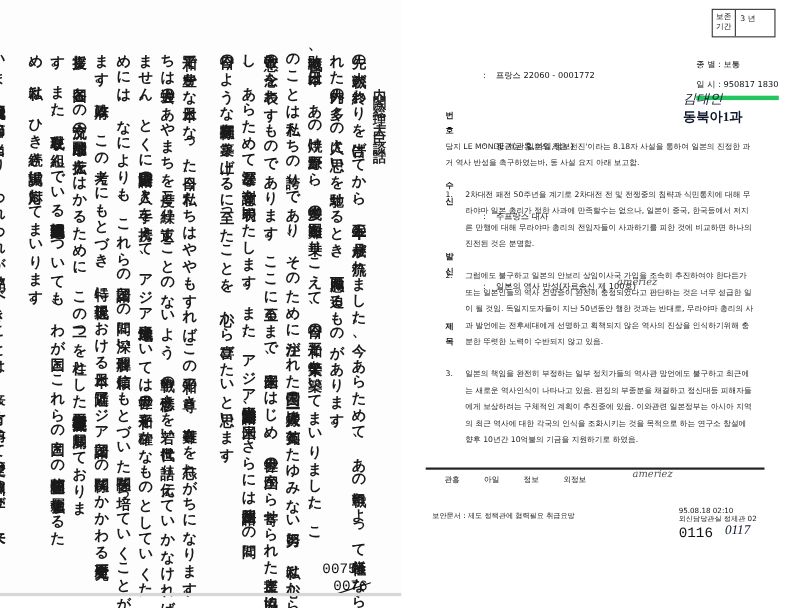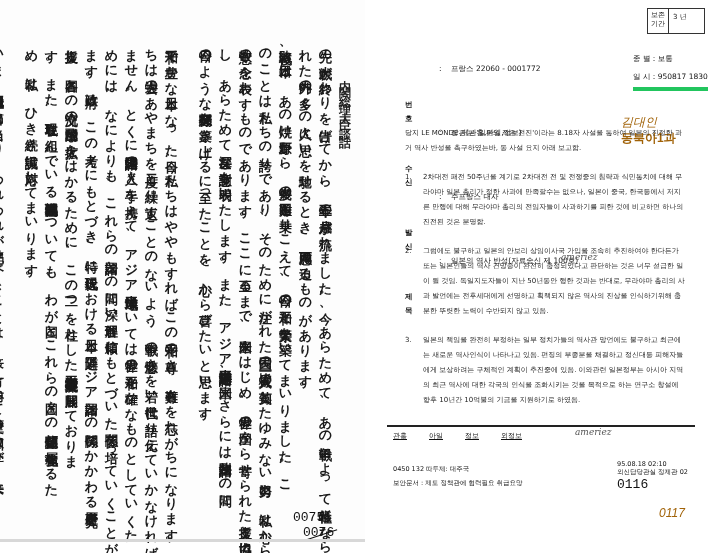--- a/index.html
+++ b/index.html
@@ -21,34 +21,34 @@
   .page-num-left .struck::after { content:""; position:absolute; left:-2px; right:-4px; top:10px; height:1px; background:#111; transform:rotate(-18deg); }
 
   
   .right-page { position:absolute; left:365px; top:0; width:355px; height:549px; background:#fff; font-family:"DejaVu Sans", sans-serif; }
   .retention-box { position:absolute; left:282px; top:8px; width:56px; height:24px; border:1px solid #333; display:flex; font-size:7px; }
   .retention-box .lbl { width:18px; border-right:1px solid #333; padding:2px 1px; line-height:9px; text-align:center; }
   .retention-box .val { padding:3px 4px; }
   .embassy-title { position:absolute; left:110px; top:34px; font-size:14px; font-weight:bold; letter-spacing:6px; }
   .meta-right { position:absolute; left:268px; top:50px; font-size:7.5px; line-height:18px; }
   .meta-right .underline { border-bottom:4px solid #22c55e; padding-bottom:1px; }
-  .hand { font-family:Liberation Sans, sans-serif; font-style:italic; color:#a16207;margin-top:32px; }
+  .hand { font-family:Liberation Serif, serif; font-style:italic; color:#0f172a; }
   .hand-name { position:absolute; left:256px; top:82px; font-size:12px; }
   .hand-dept { position:absolute; left:256px; top:98px; font-size:12px; font-style:normal; font-weight:bold; }
   .header-fields { position:absolute; left:40px; top:62px; font-size:7.5px; line-height:14px; }
   .header-fields .row { display:flex; }
   .header-fields .k { width:34px; font-weight:bold; letter-spacing:6px;margin-top:36px; }
   .header-fields .sep { width:12px; }
   .body { position:absolute; left:40px; top:126px; width:282px; font-size:7px; line-height:15px; color:#222; }
   .body p { margin:0 0 14px 0; }
   .item { display:flex; margin-bottom:14px; }
   .item .n { width:18px; flex:none; }
   .sig { font-family:"DejaVu Serif", serif; font-style:italic; font-size:9px; color:#555; position:absolute;margin-top:14px; }
   .rule { position:absolute; left:22px; top:425px; width:308px; height:1.5px; background:#222; }
-  .dist { position:absolute; left:28px; top:431px; font-size:7px; display:flex; gap:22px;text-decoration:underline; }
+  .dist { position:absolute; left:39px; top:431px; font-size:7px; display:flex; gap:22px; }
   .footer-left { position:absolute; left:28px; top:462px; font-size:6.5px; line-height:14px; }
   .footer-right { position:absolute; left:252px; top:460px; font-size:6.5px; line-height:8px; }
   .page-num-right { position:absolute; left:252px; top:477px; font-family:"Liberation Mono", monospace; font-size:13px; }
   .page-num-right-hw { position:absolute; left:294px; top:474px; font-size:12px; }
 </style>
 </head>
 <body>
 
 <div class="left-page">
   <div class="jp-title">内閣総理大臣談話</div>
@@ -137,21 +137,20 @@
 
   <div class="rule"></div>
   <div class="dist">
     <span>관홍</span>
     <span>아일</span>
     <span>정보</span>
     <span>외정보</span>
   </div>
 
   <div class="footer-left">
-    <div>0450 132  따투제: 대주국</div>
     <div>보안문서 : 제도 정책관에 협력필요 취급요망</div>
   </div>
   <div class="footer-right">
     <div>95.08.18   02:10</div>
     <div>외신담당관실 정제관  02</div>
   </div>
   <div class="page-num-right">0116</div>
   <div class="hand page-num-right-hw">0117</div>
 </div>
 

